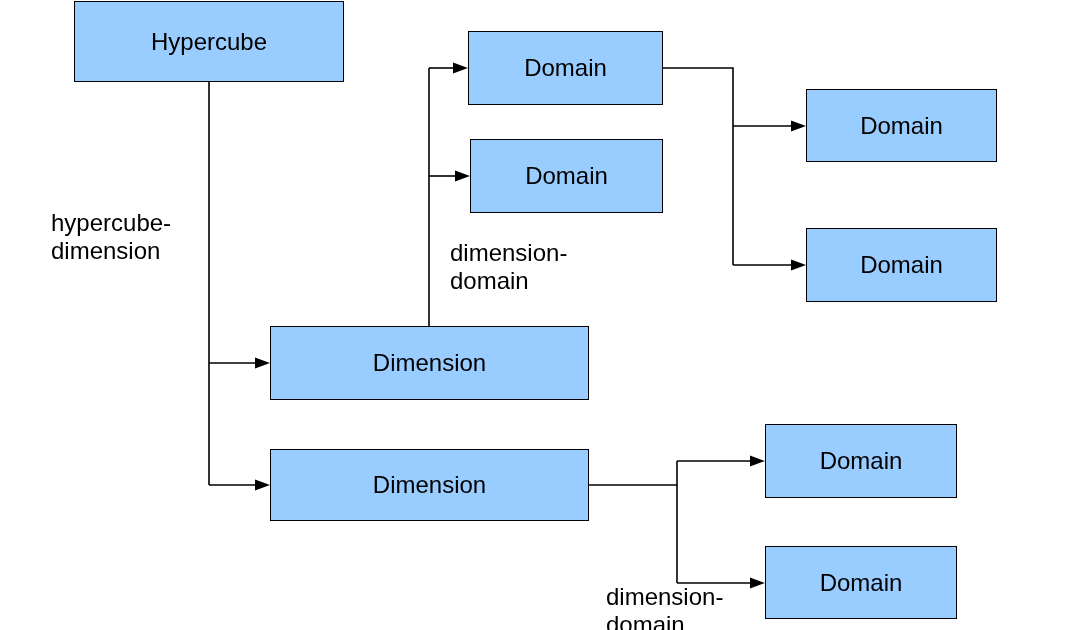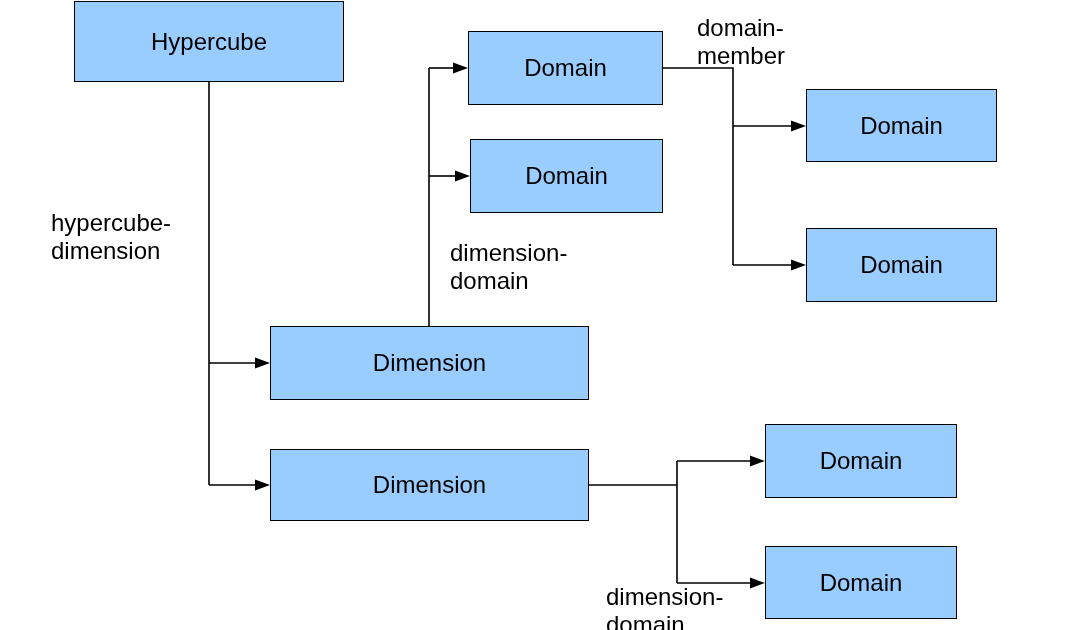--- a/index.html
+++ b/index.html
@@ -118,22 +118,18 @@
   <div class="node" id="n-domain-lower-2">Domain</div>
 
   <div class="edge-label" id="l-hypercube-dimension">
     <span>hypercube-</span>
     <span>dimension</span>
   </div>
   <div class="edge-label" id="l-dimension-domain-upper">
     <span>dimension-</span>
     <span>domain</span>
   </div>
-  <div class="edge-label" id="l-domain-member">
-    <span>domain-</span>
-    <span>member</span>
-  </div>
   <div class="edge-label" id="l-dimension-domain-lower">
     <span>dimension-</span>
     <span>domain</span>
   </div>
 
 </div>
 
 </body></html>

